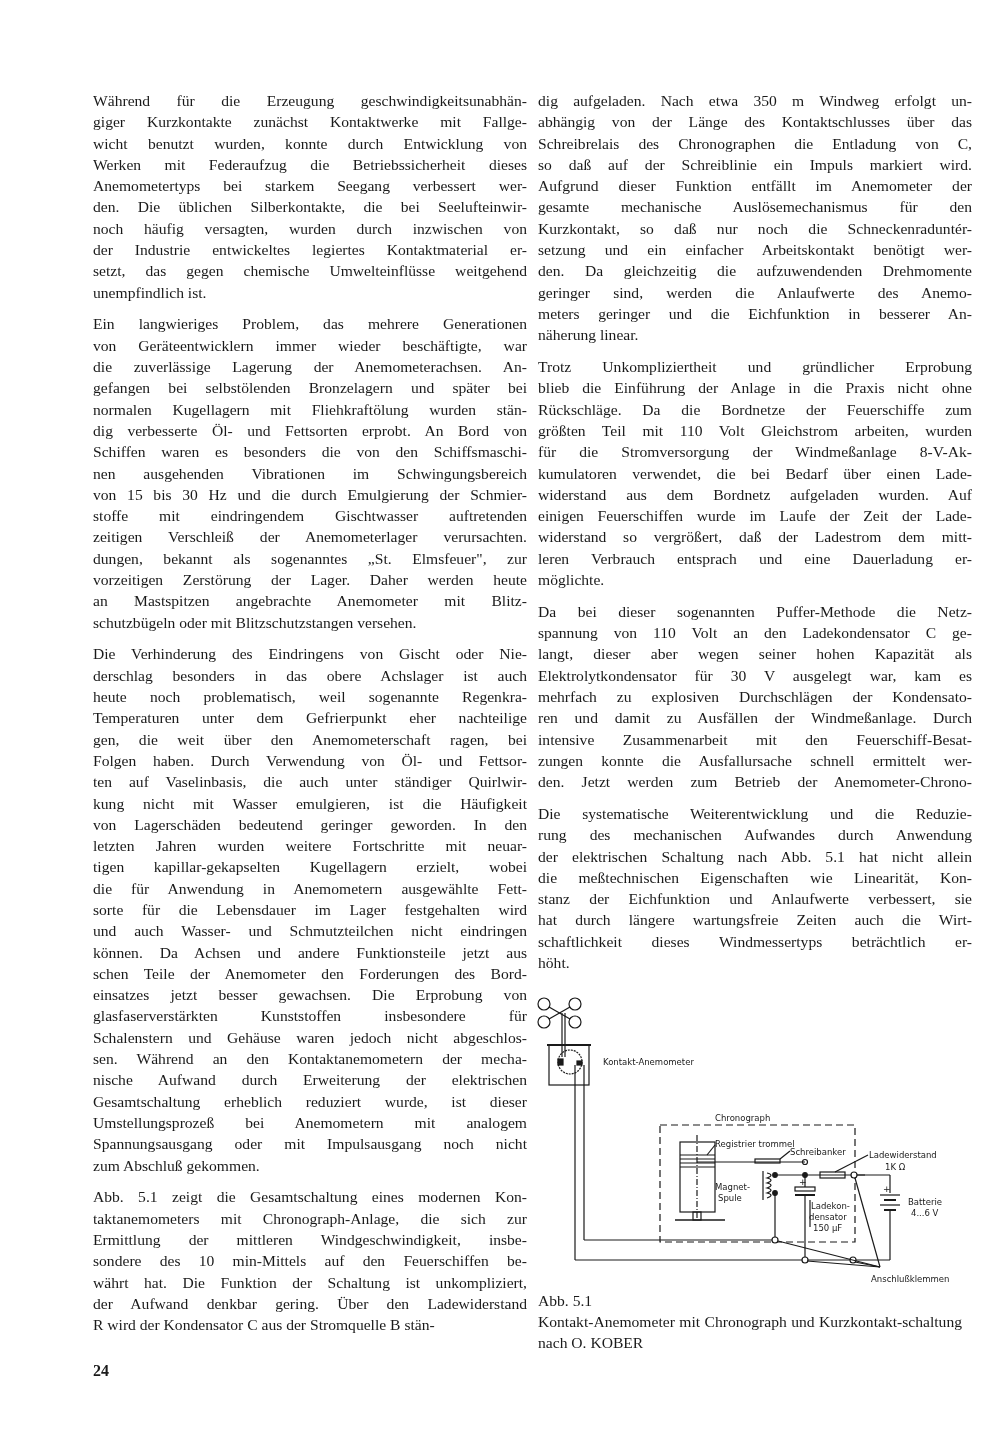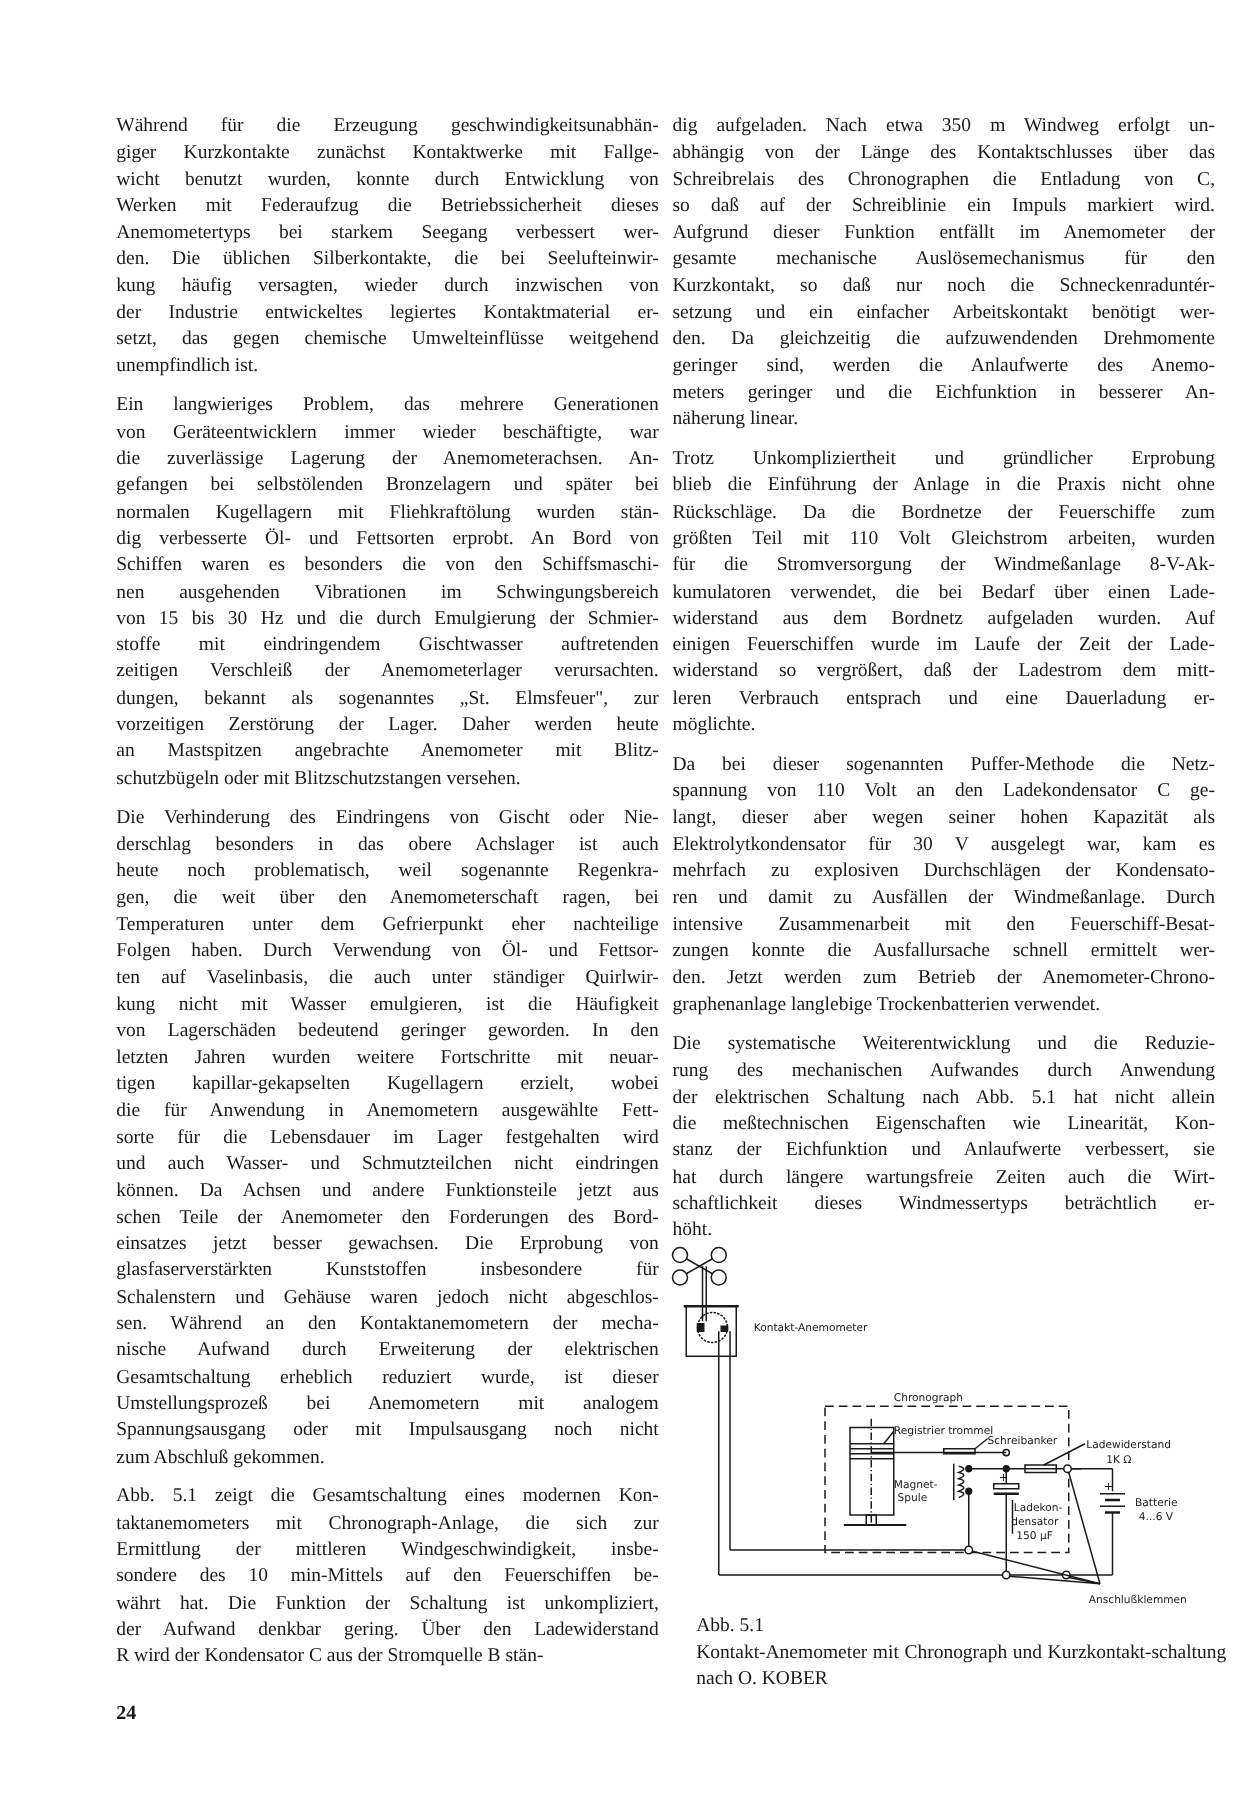--- a/index.html
+++ b/index.html
@@ -8,38 +8,38 @@
   .col { position: absolute; top: 90px; width: 434px; font-family: "Liberation Serif", "DejaVu Serif", serif; font-size: 15.6px; line-height: 21.3px; text-align: justify; hyphens: none; }
   .col-left { left: 93px; }
   .col-right { left: 538px; }
   .col p { margin: 0 0 10.5px 0; }
   .col p .ln { display: block; text-align: justify; text-align-last: justify; white-space: nowrap; }
   .col p .ln.last { text-align-last: left; }
   .page-number { position: absolute; left: 93px; top: 1362px; font-family: "Liberation Serif", serif; font-size: 16px; font-weight: bold; }
   .figure { position: absolute; left: 535px; top: 995px; width: 445px; height: 285px; }
   .figure svg { width: 100%; height: 100%; overflow: visible; }
   .diag-label { font-family: "DejaVu Sans", "Liberation Sans", sans-serif; font-size: 8.5px; fill: #1a1a1a; }
-  .caption { position: absolute; left: 538px; top: 1290px; width: 424px; font-family: "Liberation Serif", serif; font-size: 15.6px; line-height: 21px; margin-left: 19px; }
+  .caption { position: absolute; left: 538px; top: 1290px; width: 424px; font-family: "Liberation Serif", serif; font-size: 15.6px; line-height: 21px; }
   .caption .cap-num { display: block; }
   .caption .cap-text { display: block; text-align: justify; text-align-last: left; }
 </style>
 </head>
 <body>
 
 <div class="page">
 
   <div class="col col-left" id="left-col">
       <p>
         <span class="ln">Während für die Erzeugung geschwindigkeitsunabhän-</span>
         <span class="ln">giger Kurzkontakte zunächst Kontaktwerke mit Fallge-</span>
         <span class="ln">wicht benutzt wurden, konnte durch Entwicklung von</span>
         <span class="ln">Werken mit Federaufzug die Betriebssicherheit dieses</span>
         <span class="ln">Anemometertyps bei starkem Seegang verbessert wer-</span>
         <span class="ln">den. Die üblichen Silberkontakte, die bei Seelufteinwir-</span>
-        <span class="ln">kung häufig versagten, wieder durch inzwischen von</span>
+        <span class="ln">noch häufig versagten, wurden durch inzwischen von</span>
         <span class="ln">der Industrie entwickeltes legiertes Kontaktmaterial er-</span>
         <span class="ln">setzt, das gegen chemische Umwelteinflüsse weitgehend</span>
         <span class="ln last">unempfindlich ist.</span>
       </p>
       <p>
         <span class="ln">Ein langwieriges Problem, das mehrere Generationen</span>
         <span class="ln">von Geräteentwicklern immer wieder beschäftigte, war</span>
         <span class="ln">die zuverlässige Lagerung der Anemometerachsen. An-</span>
         <span class="ln">gefangen bei selbstölenden Bronzelagern und später bei</span>
         <span class="ln">normalen Kugellagern mit Fliehkraftölung wurden stän-</span>
@@ -51,22 +51,22 @@
         <span class="ln">zeitigen Verschleiß der Anemometerlager verursachten.</span>
         <span class="ln">dungen, bekannt als sogenanntes „St. Elmsfeuer", zur</span>
         <span class="ln">vorzeitigen Zerstörung der Lager. Daher werden heute</span>
         <span class="ln">an Mastspitzen angebrachte Anemometer mit Blitz-</span>
         <span class="ln last">schutzbügeln oder mit Blitzschutzstangen versehen.</span>
       </p>
       <p>
         <span class="ln">Die Verhinderung des Eindringens von Gischt oder Nie-</span>
         <span class="ln">derschlag besonders in das obere Achslager ist auch</span>
         <span class="ln">heute noch problematisch, weil sogenannte Regenkra-</span>
+        <span class="ln">Temperaturen unter dem Gefrierpunkt eher nachteilige</span>
         <span class="ln">gen, die weit über den Anemometerschaft ragen, bei</span>
-        <span class="ln">Temperaturen unter dem Gefrierpunkt eher nachteilige</span>
         <span class="ln">Folgen haben. Durch Verwendung von Öl- und Fettsor-</span>
         <span class="ln">ten auf Vaselinbasis, die auch unter ständiger Quirlwir-</span>
         <span class="ln">kung nicht mit Wasser emulgieren, ist die Häufigkeit</span>
         <span class="ln">von Lagerschäden bedeutend geringer geworden. In den</span>
         <span class="ln">letzten Jahren wurden weitere Fortschritte mit neuar-</span>
         <span class="ln">tigen kapillar-gekapselten Kugellagern erzielt, wobei</span>
         <span class="ln">die für Anwendung in Anemometern ausgewählte Fett-</span>
         <span class="ln">sorte für die Lebensdauer im Lager festgehalten wird</span>
         <span class="ln">und auch Wasser- und Schmutzteilchen nicht eindringen</span>
         <span class="ln">können. Da Achsen und andere Funktionsteile jetzt aus</span>
@@ -122,21 +122,20 @@
       <p>
         <span class="ln">Da bei dieser sogenannten Puffer-Methode die Netz-</span>
         <span class="ln">spannung von 110 Volt an den Ladekondensator C ge-</span>
         <span class="ln">langt, dieser aber wegen seiner hohen Kapazität als</span>
         <span class="ln">Elektrolytkondensator für 30 V ausgelegt war, kam es</span>
         <span class="ln">mehrfach zu explosiven Durchschlägen der Kondensato-</span>
         <span class="ln">ren und damit zu Ausfällen der Windmeßanlage. Durch</span>
         <span class="ln">intensive Zusammenarbeit mit den Feuerschiff-Besat-</span>
         <span class="ln">zungen konnte die Ausfallursache schnell ermittelt wer-</span>
         <span class="ln">den. Jetzt werden zum Betrieb der Anemometer-Chrono-</span>
-        <span class="ln last">graphenanlage langlebige Trockenbatterien verwendet.</span>
       </p>
       <p>
         <span class="ln">Die systematische Weiterentwicklung und die Reduzie-</span>
         <span class="ln">rung des mechanischen Aufwandes durch Anwendung</span>
         <span class="ln">der elektrischen Schaltung nach Abb. 5.1 hat nicht allein</span>
         <span class="ln">die meßtechnischen Eigenschaften wie Linearität, Kon-</span>
         <span class="ln">stanz der Eichfunktion und Anlaufwerte verbessert, sie</span>
         <span class="ln">hat durch längere wartungsfreie Zeiten auch die Wirt-</span>
         <span class="ln">schaftlichkeit dieses Windmessertyps beträchtlich er-</span>
         <span class="ln last">höht.</span>

